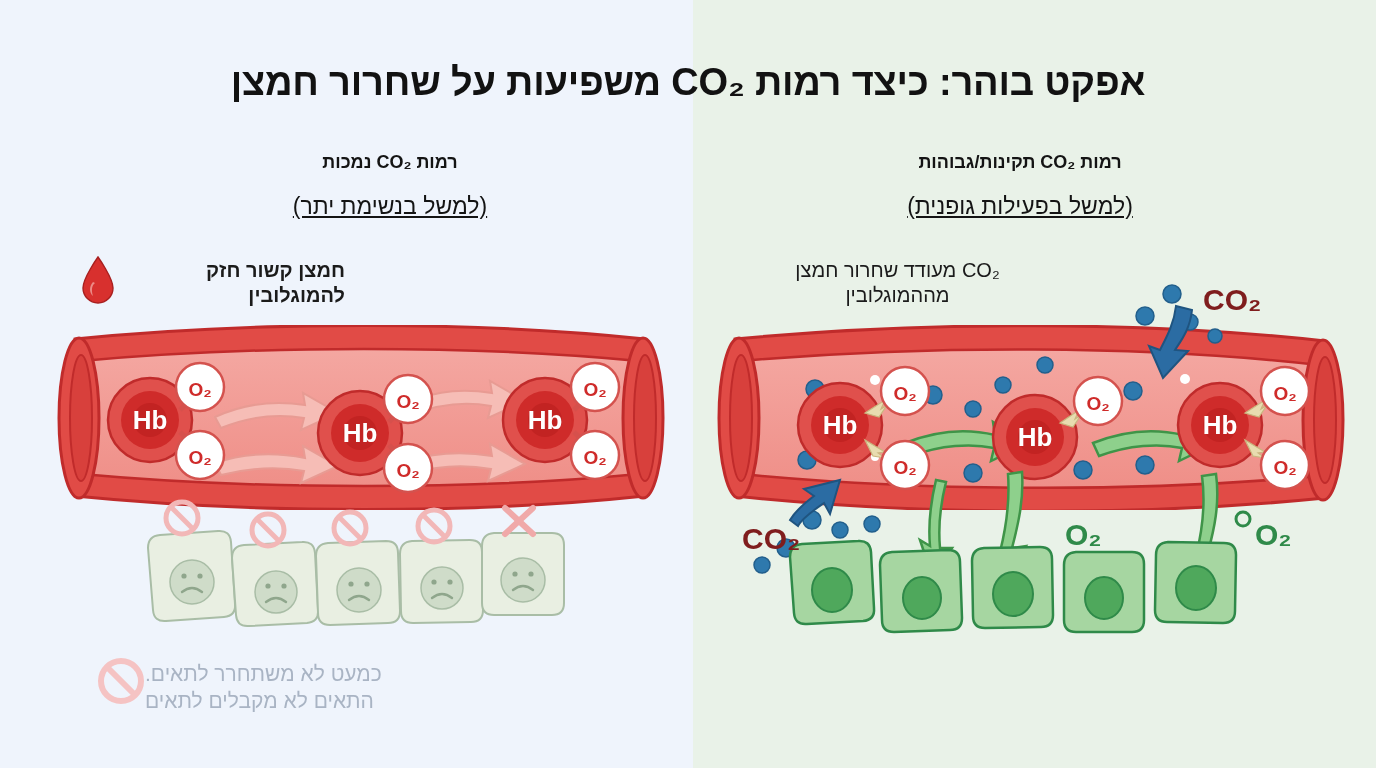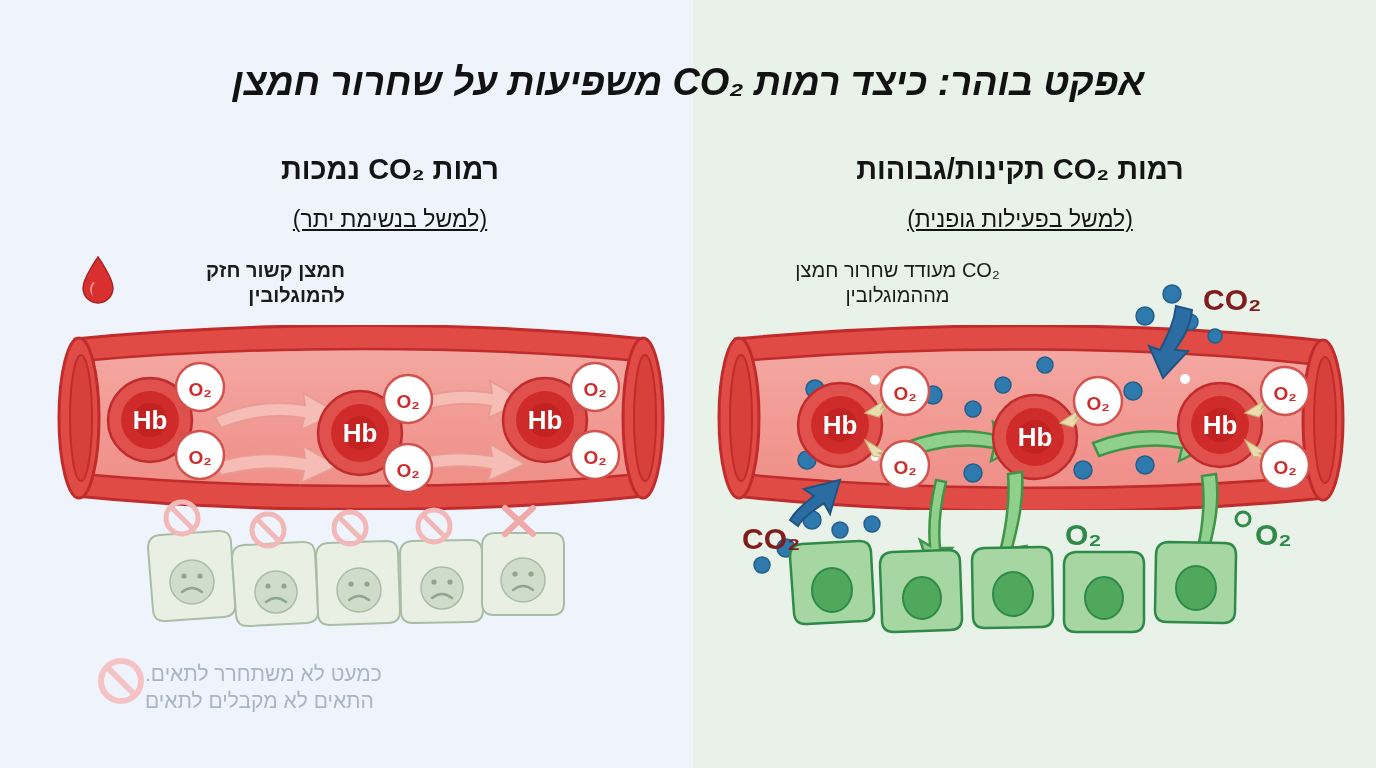--- a/index.html
+++ b/index.html
@@ -13,27 +13,27 @@
   
   .panel-bg{position:absolute;top:0;height:768px;}
   .panel-bg.left{left:0;width:693px;background:#eff4fc;}
   .panel-bg.right{left:693px;width:683px;background:#e9f2e8;}
 
   
   .main-title{
     position:absolute;left:0;top:62px;width:1376px;
     text-align:center;direction:rtl;
     font-size:38px;font-weight:bold;color:#121212;
-    letter-spacing:-.2px;line-height:1.1;font-style:italic;
+    letter-spacing:-.2px;line-height:1.1;
   }
   .sub-title{
     position:absolute;direction:rtl;text-align:center;
     color:#141414;line-height:1.22;
   }
-  .sub-title .st-main{font-size:29px;font-weight:bold;display:block;}
+  .sub-title .st-main{font-size:18px;font-weight:bold;display:block;}
   .sub-title .st-sub{font-size:23px;font-weight:normal;display:block;margin-top:18px;text-decoration:underline;}
   .sub-title.left{left:140px;top:152px;width:500px;}
   .sub-title.right{left:760px;top:152px;width:520px;}
 
   
   .note{position:absolute;direction:rtl;text-align:right;font-size:20px;color:#1b1b1b;line-height:1.25;}
   .note.left{left:130px;top:258px;width:215px;font-weight:bold;}
   .note.right{left:770px;top:258px;width:255px;text-align:center;}
 
   .drop{position:absolute;left:80px;top:256px;width:36px;height:48px;}

